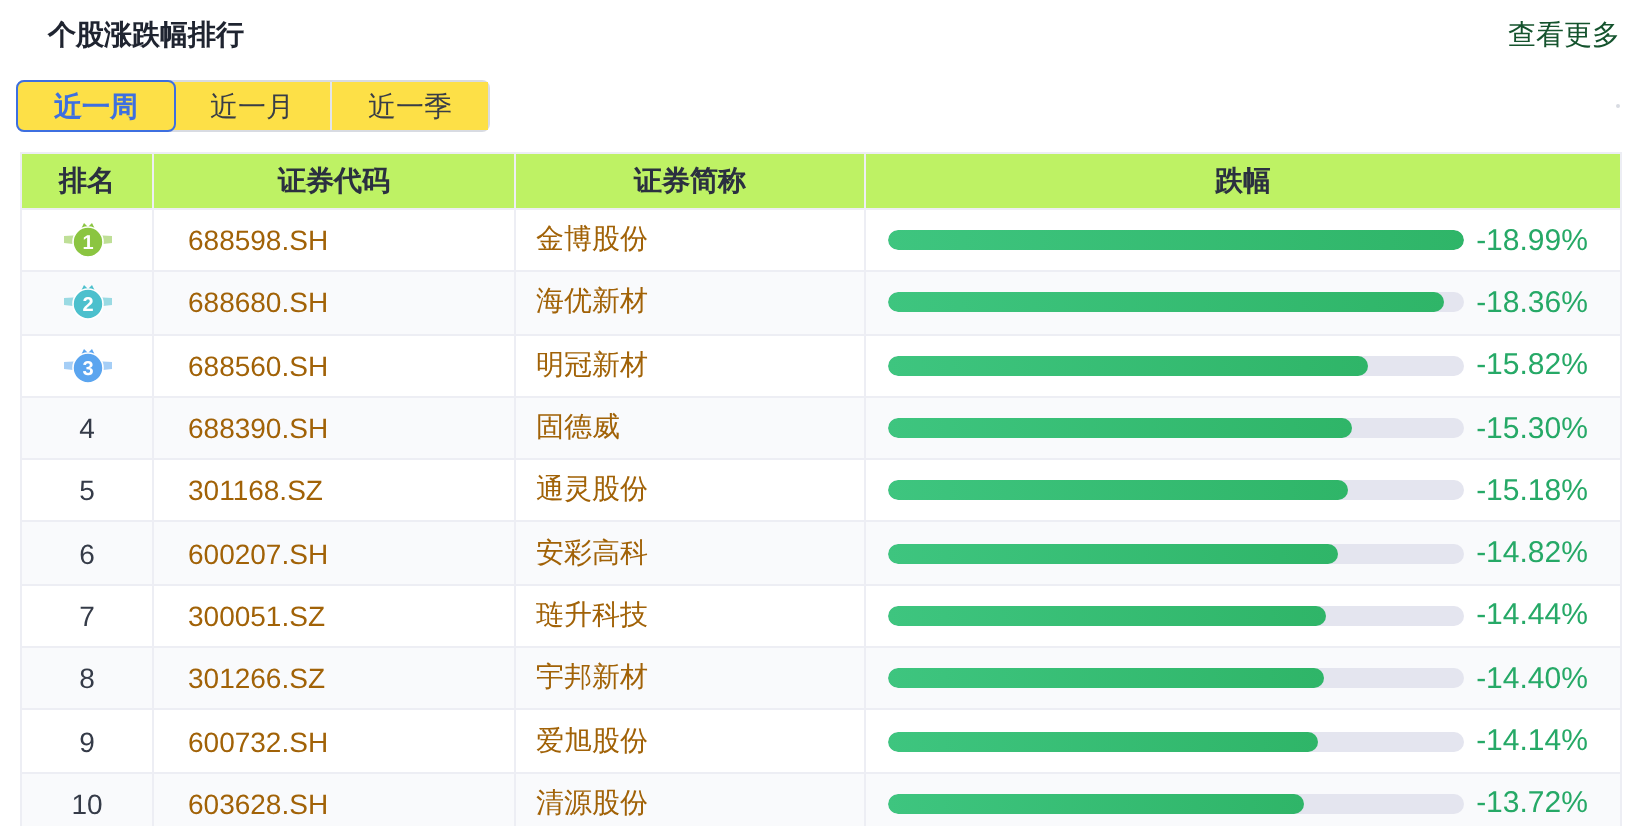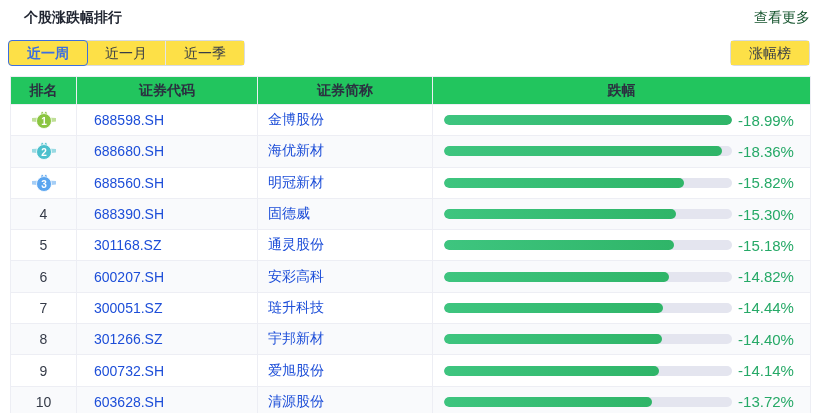--- a/index.html
+++ b/index.html
@@ -29,30 +29,30 @@
     margin: -1px; position: relative; z-index: 1; height: 26px; line-height: 24px;
   }
   .tab.active + .tab { border-left: none; }
 
   
   table.rank-table {
     width: 800px; margin: 10px 10px 0; border-collapse: collapse; table-layout: fixed;
     border: 1px solid #e7e8ef;
   }
   .rank-table th, .rank-table td { border: 1px solid #edeef4; font-size: 14px; }
-  .rank-table thead tr { height: 28px; background: #22c55e; padding-left: 41px; }
+  .rank-table thead tr { height: 28px; background: #bef264; padding-left: 41px; }
   .rank-table th { font-weight: bold; color: #2b3040; text-align: center; }
   .rank-table tbody tr { height: 31.3px; background: #fff; }
   .rank-table tbody tr:nth-child(even) { background: #f9fafc; }
   col.c-rank { width: 66px; }
   col.c-code { width: 181px; }
   col.c-name { width: 175px; }
   col.c-bar  { width: 378px; }
   td.cell-rank { text-align: center; color: #353b48; }
-  td.cell-code, td.cell-name { color: #1d4ed8; }
+  td.cell-code, td.cell-name { color: #a16207; }
   td.cell-code { padding-left: 17px; }
   td.cell-name { padding-left: 10px; }
   .code-link, .name-link { cursor: pointer; }
   td.cell-bar { padding: 0 10px 0 11px; }
   .bar-wrap { display: flex; align-items: center; }
   .bar-track {
     width: 288px; height: 10px; border-radius: 5px; background: #e4e5ef;
     overflow: hidden; flex: none;
   }
   .bar-fill {
@@ -72,21 +72,20 @@
   <a class="more-link">查看更多</a>
 </div>
 
 <div class="toolbar">
   <div class="tab-group" id="period-tabs">
       <div class="tab active">近一周</div>
       <div class="tab">近一月</div>
       <div class="tab">近一季</div>
     </div>
   <div class="tab-group" id="board-tabs">
-      <div class="tab">涨幅榜</div>
     </div>
 </div>
 
 <table class="rank-table">
   <colgroup>
     <col class="c-rank">
       <col class="c-code">
       <col class="c-name">
       <col class="c-bar">
   </colgroup>

